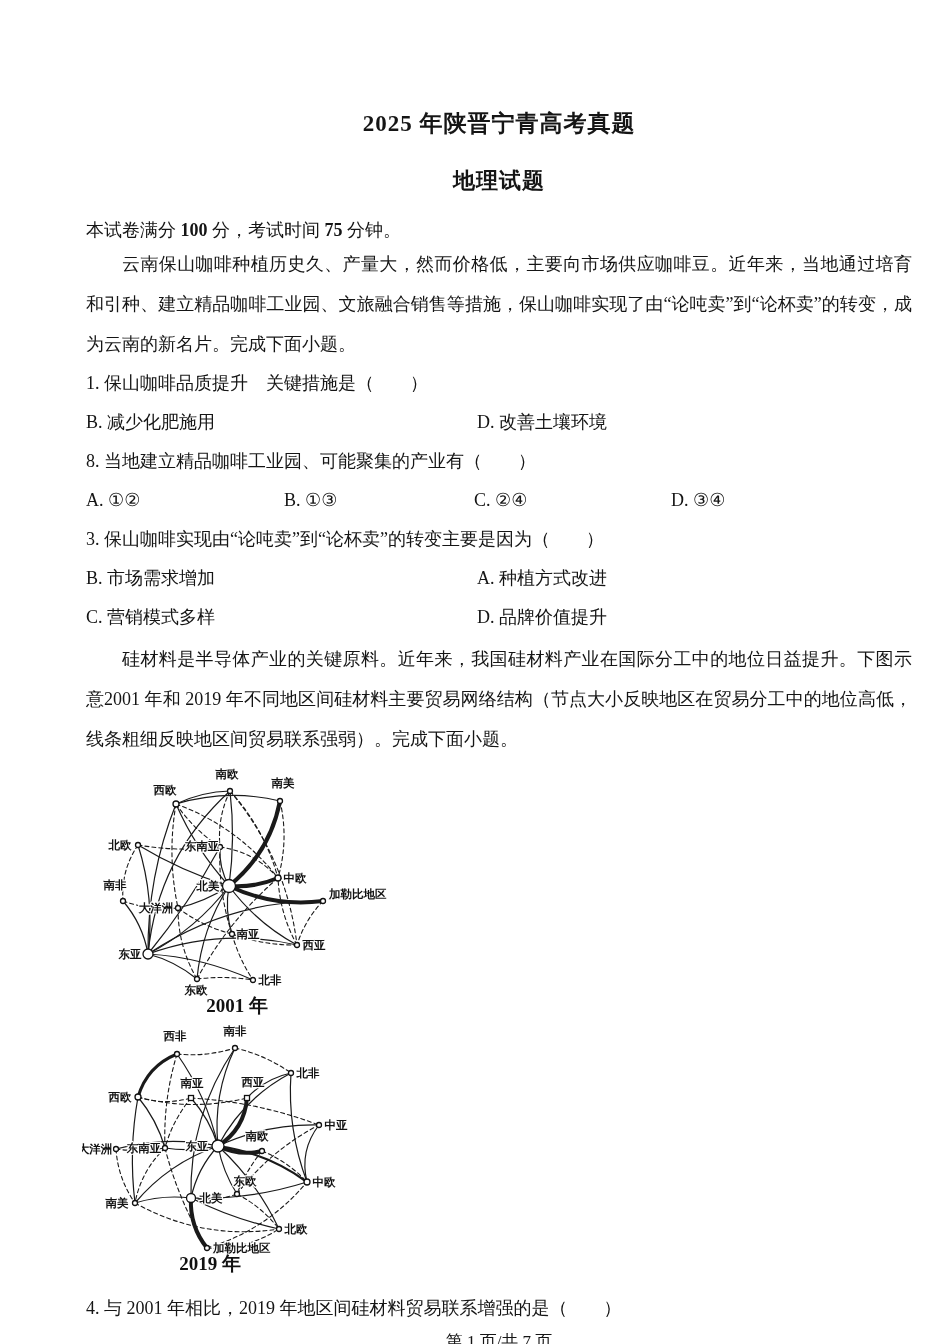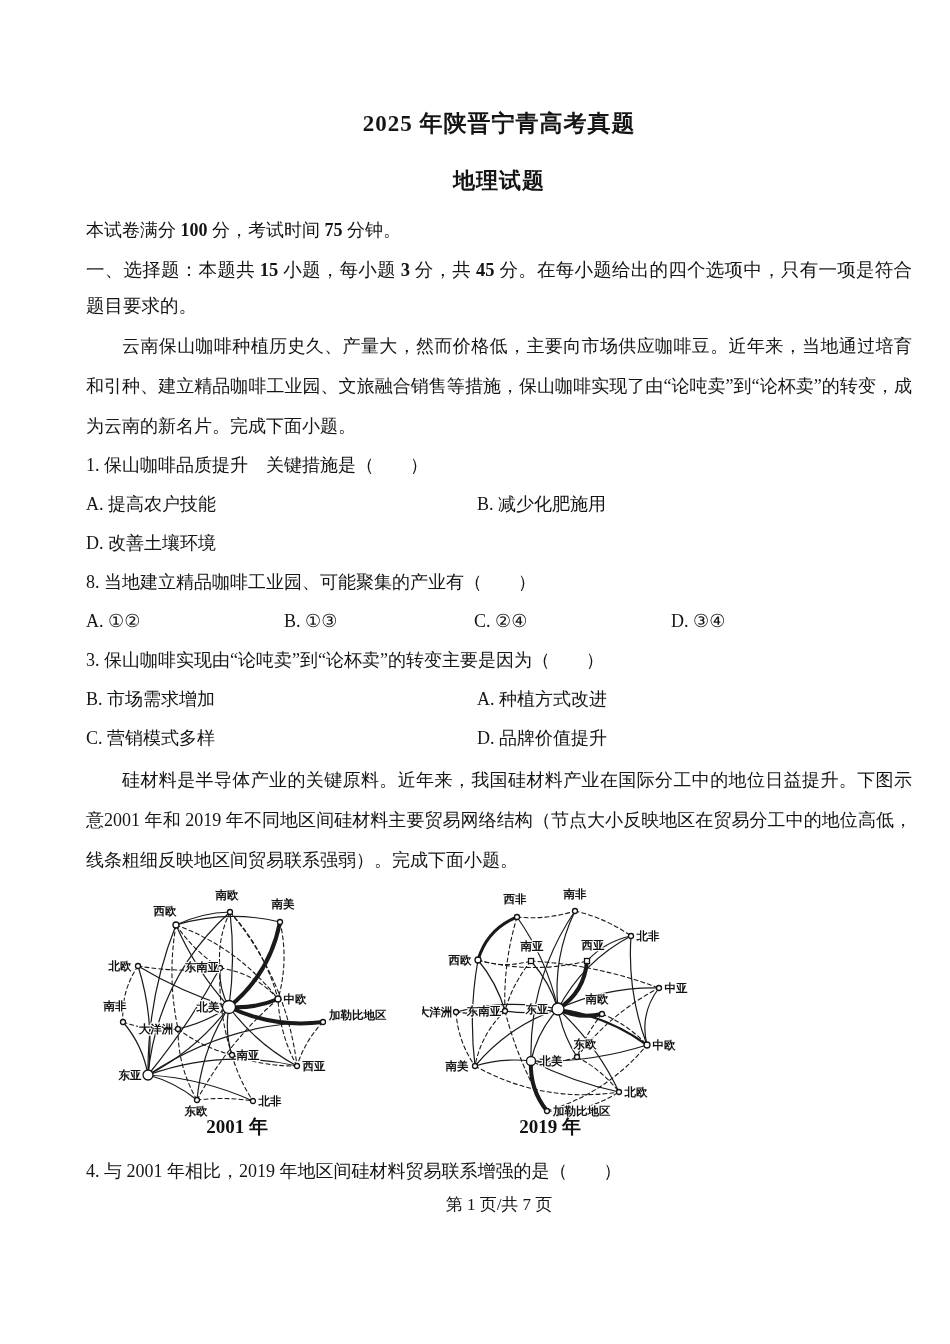--- a/index.html
+++ b/index.html
@@ -12,46 +12,44 @@
   .title{font-size:23px;font-weight:bold;text-align:center;margin:0;letter-spacing:1px;}
   .subtitle{font-size:22px;font-weight:bold;text-align:center;margin:27px 0 0 0;letter-spacing:1px;}
   .info{font-size:18px;text-align:left;margin:22px 0 0 0;}
   .info .num,.sec .num{font-family:"Liberation Serif","DejaVu Serif",serif;font-weight:bold;}
   .sec{font-size:18.5px;line-height:36px;margin:10px 0 0 0;text-align:justify;}
   .passage{font-size:18px;line-height:40px;margin:2px 0 0 0;text-align:justify;text-indent:2em;}
   .stem{font-size:18px;line-height:39px;margin:0;}
   .optrow2{display:grid;grid-template-columns:391px 1fr;font-size:18px;line-height:39px;}
   .optrow4{display:grid;grid-template-columns:198px 190px 197px 1fr;font-size:18px;line-height:39px;}
   .subopts{font-size:18px;line-height:39px;margin:0;}
-  .figure{display:flex;align-items:flex-start;margin:6px 0 0 -4px;}
+  .figure{display:flex;align-items:flex-start;margin:6px 0 0 -4px;flex-direction:column;}
   .figure svg{display:block;}
   .node-label{font-family:"Liberation Serif","DejaVu Serif",serif;font-size:11.5px;font-weight:bold;fill:#111;
     paint-order:stroke;stroke:#ffffff;stroke-width:2.5px;stroke-linejoin:round;}
   .diagram-caption{font-family:"Liberation Serif","DejaVu Serif",serif;font-size:19px;font-weight:bold;fill:#111;}
   .q4{margin-top:8px;}
   .footer{font-size:17px;text-align:center;margin:2px 0 0 0;}
 </style>
 </head>
 <body>
 
 <div class="page">
 
   <h1 class="title">2025 年陕晋宁青高考真题</h1>
   <h2 class="subtitle">地理试题</h2>
 
   <p class="info"><span>本试卷满分 </span><span class="num">100</span><span> 分，考试时间 </span><span class="num">75</span><span> 分钟。</span></p>
 
-  <p class="sec"><span>一、选择题：本题共 </span><span class="num">15</span><span> 小题，每小题 </span><span class="num">3</span><span> 分，共 </span><span class="num">45</span><span> 分。在每小题给出的四个选项中，只有一项是符合题目要求的。</span></p>
 
   <p class="passage">云南保山咖啡种植历史久、产量大，然而价格低，主要向市场供应咖啡豆。近年来，当地通过培育和引种、建立精品咖啡工业园、文旅融合销售等措施，保山咖啡实现了由“论吨卖”到“论杯卖”的转变，成为云南的新名片。完成下面小题。</p>
 
   <div>
     <p class="stem">1. 保山咖啡品质提升　关键措施是（　　）</p>
     <div class="optrow2">
-      <span>A. 提高农户技能</span>
       <span>B. 减少化肥施用</span>
       <span>D. 改善土壤环境</span>
     </div>
   </div>
 
   <div>
     <p class="stem">8. 当地建立精品咖啡工业园、可能聚集的产业有（　　）</p>
     <div class="optrow4">
       <span>A. ①②</span>
       <span>B. ①③</span>

